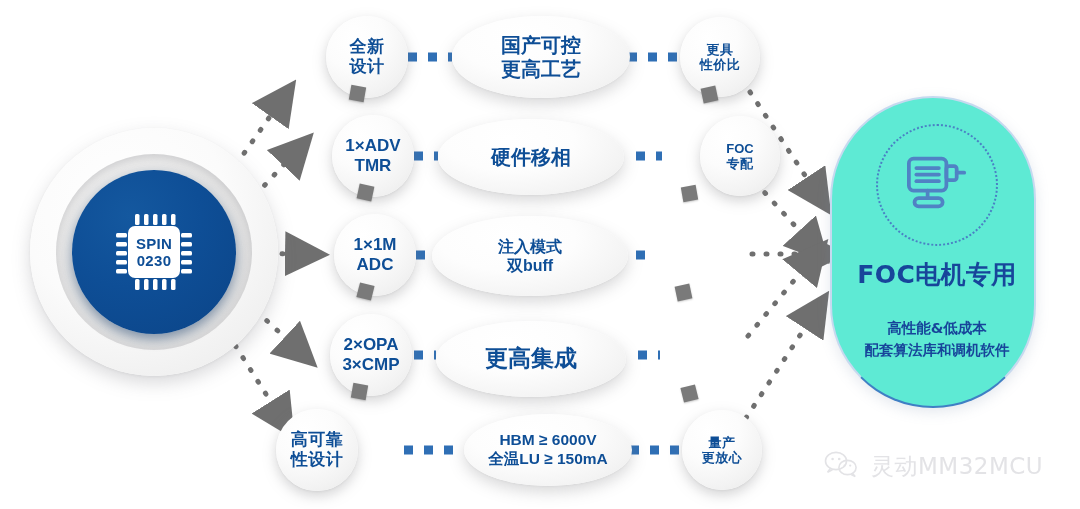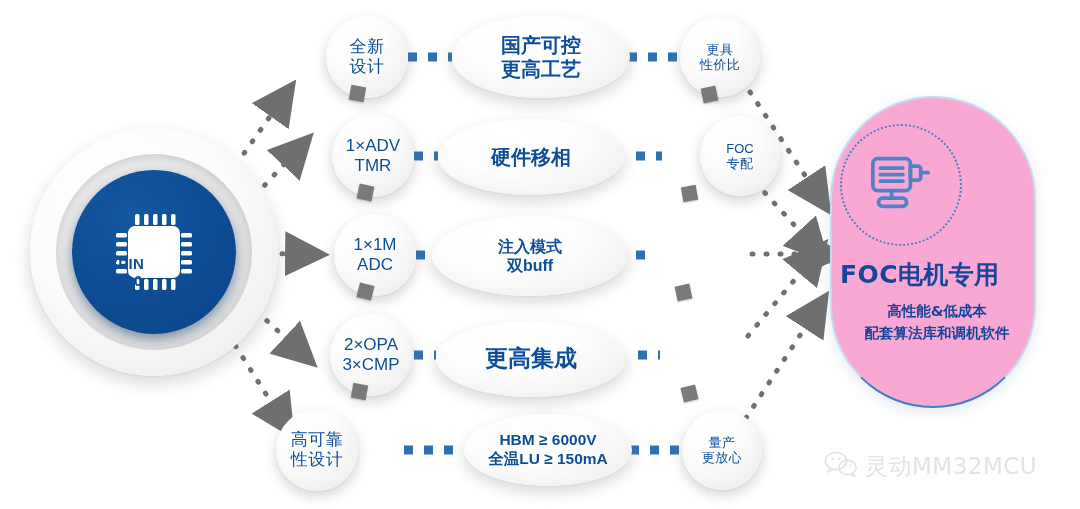--- a/index.html
+++ b/index.html
@@ -43,37 +43,36 @@
     width: 164px; height: 164px;
     border-radius: 50%;
     background: radial-gradient(circle at 35% 28%, #14589f 0%, #0e4e96 45%, #0b4487 100%);
     box-shadow: 0 5px 12px rgba(10,50,100,0.45);
     display: flex; align-items: center; justify-content: center;
   }
   .chip-icon { position: relative; width: 92px; height: 92px; }
   .chip-label {
     position: absolute; left: 0; right: 0; top: 50%;
     transform: translateY(-50%);
-    text-align: left;
+    text-align: center;
     color: #0e4e96;
     font-weight: bold; font-size: 15px; line-height: 17px;
     letter-spacing: 0.3px;
-    margin-top: 20px;
   }
 
   
   .node {
     position: absolute;
     border-radius: 50%;
     background: radial-gradient(circle at 34% 26%, #ffffff 0%, #fcfcfc 38%, #f3f3f3 70%, #e8e8e8 100%);
     box-shadow: 0 5px 13px rgba(125,125,130,0.34), 0 1px 2px rgba(0,0,0,0.05);
     display: flex; align-items: center; justify-content: center;
     text-align: center;
     color: #0e4e96;
-    font-weight: normal;
+    font-weight: bold;
     line-height: 1.16;
   }
   .node-l { width: 82px; height: 82px; font-size: 17px; }
   .node-r { width: 80px; height: 80px; font-size: 13px; }
   .node .cn { font-family: "DejaVu Sans", "Liberation Sans", sans-serif; letter-spacing: 0.5px; }
 
   
   .pill {
     position: absolute;
     border-radius: 50%;
@@ -93,56 +92,56 @@
     background: #7a7a7a;
     box-shadow: 0 1px 2px rgba(0,0,0,0.2);
   }
 
   
   .panel {
     position: absolute;
     left: 830px; top: 96px;
     width: 206px; height: 312px;
     border-radius: 103px;
-    background: #f9a8d4;
+    background: #5eead4;
     border: 2px solid #c6d9ef;
     border-bottom-color: #3f7fc4;
     box-shadow: 0 4px 14px rgba(120,140,170,0.20);
-    display: flex; flex-direction: column;  padding-left: 8px;
+    display: flex; flex-direction: column; align-items: center; padding-left: 8px;
   }
   .panel-ring {
     margin-top: 26px;
     width: 122px; height: 122px;
     border-radius: 50%;
     border: 2px dotted #4a80c4;
     display: flex; align-items: center; justify-content: center;
   }
   .panel-title {
     margin-top: 12px;
     color: #17459a;
     font-weight: bold;
     font-size: 25px;
     letter-spacing: 0.4px;
     font-family: "DejaVu Sans", "Liberation Sans", sans-serif;
   }
   .panel-sub {
-    margin-top: 10px;
+    margin-top: 27px;
     color: #17459a;
     font-size: 14.5px;
     font-weight: bold;
     line-height: 1.5;
     text-align: center;
     font-family: "DejaVu Sans", "Liberation Sans", sans-serif;
   }
 
   
   .watermark {
     position: absolute;
     left: 824px; top: 450px;
-    display: flex; align-items: center; gap: 7px;
+    display: flex; align-items: center; gap: 13px;
     color: #e3e3e6;
     font-size: 23px;
     letter-spacing: 0.5px;
     font-family: "DejaVu Sans", "Liberation Sans", sans-serif;
     user-select: none;
   }
 </style>
 </head>
 <body>
 

